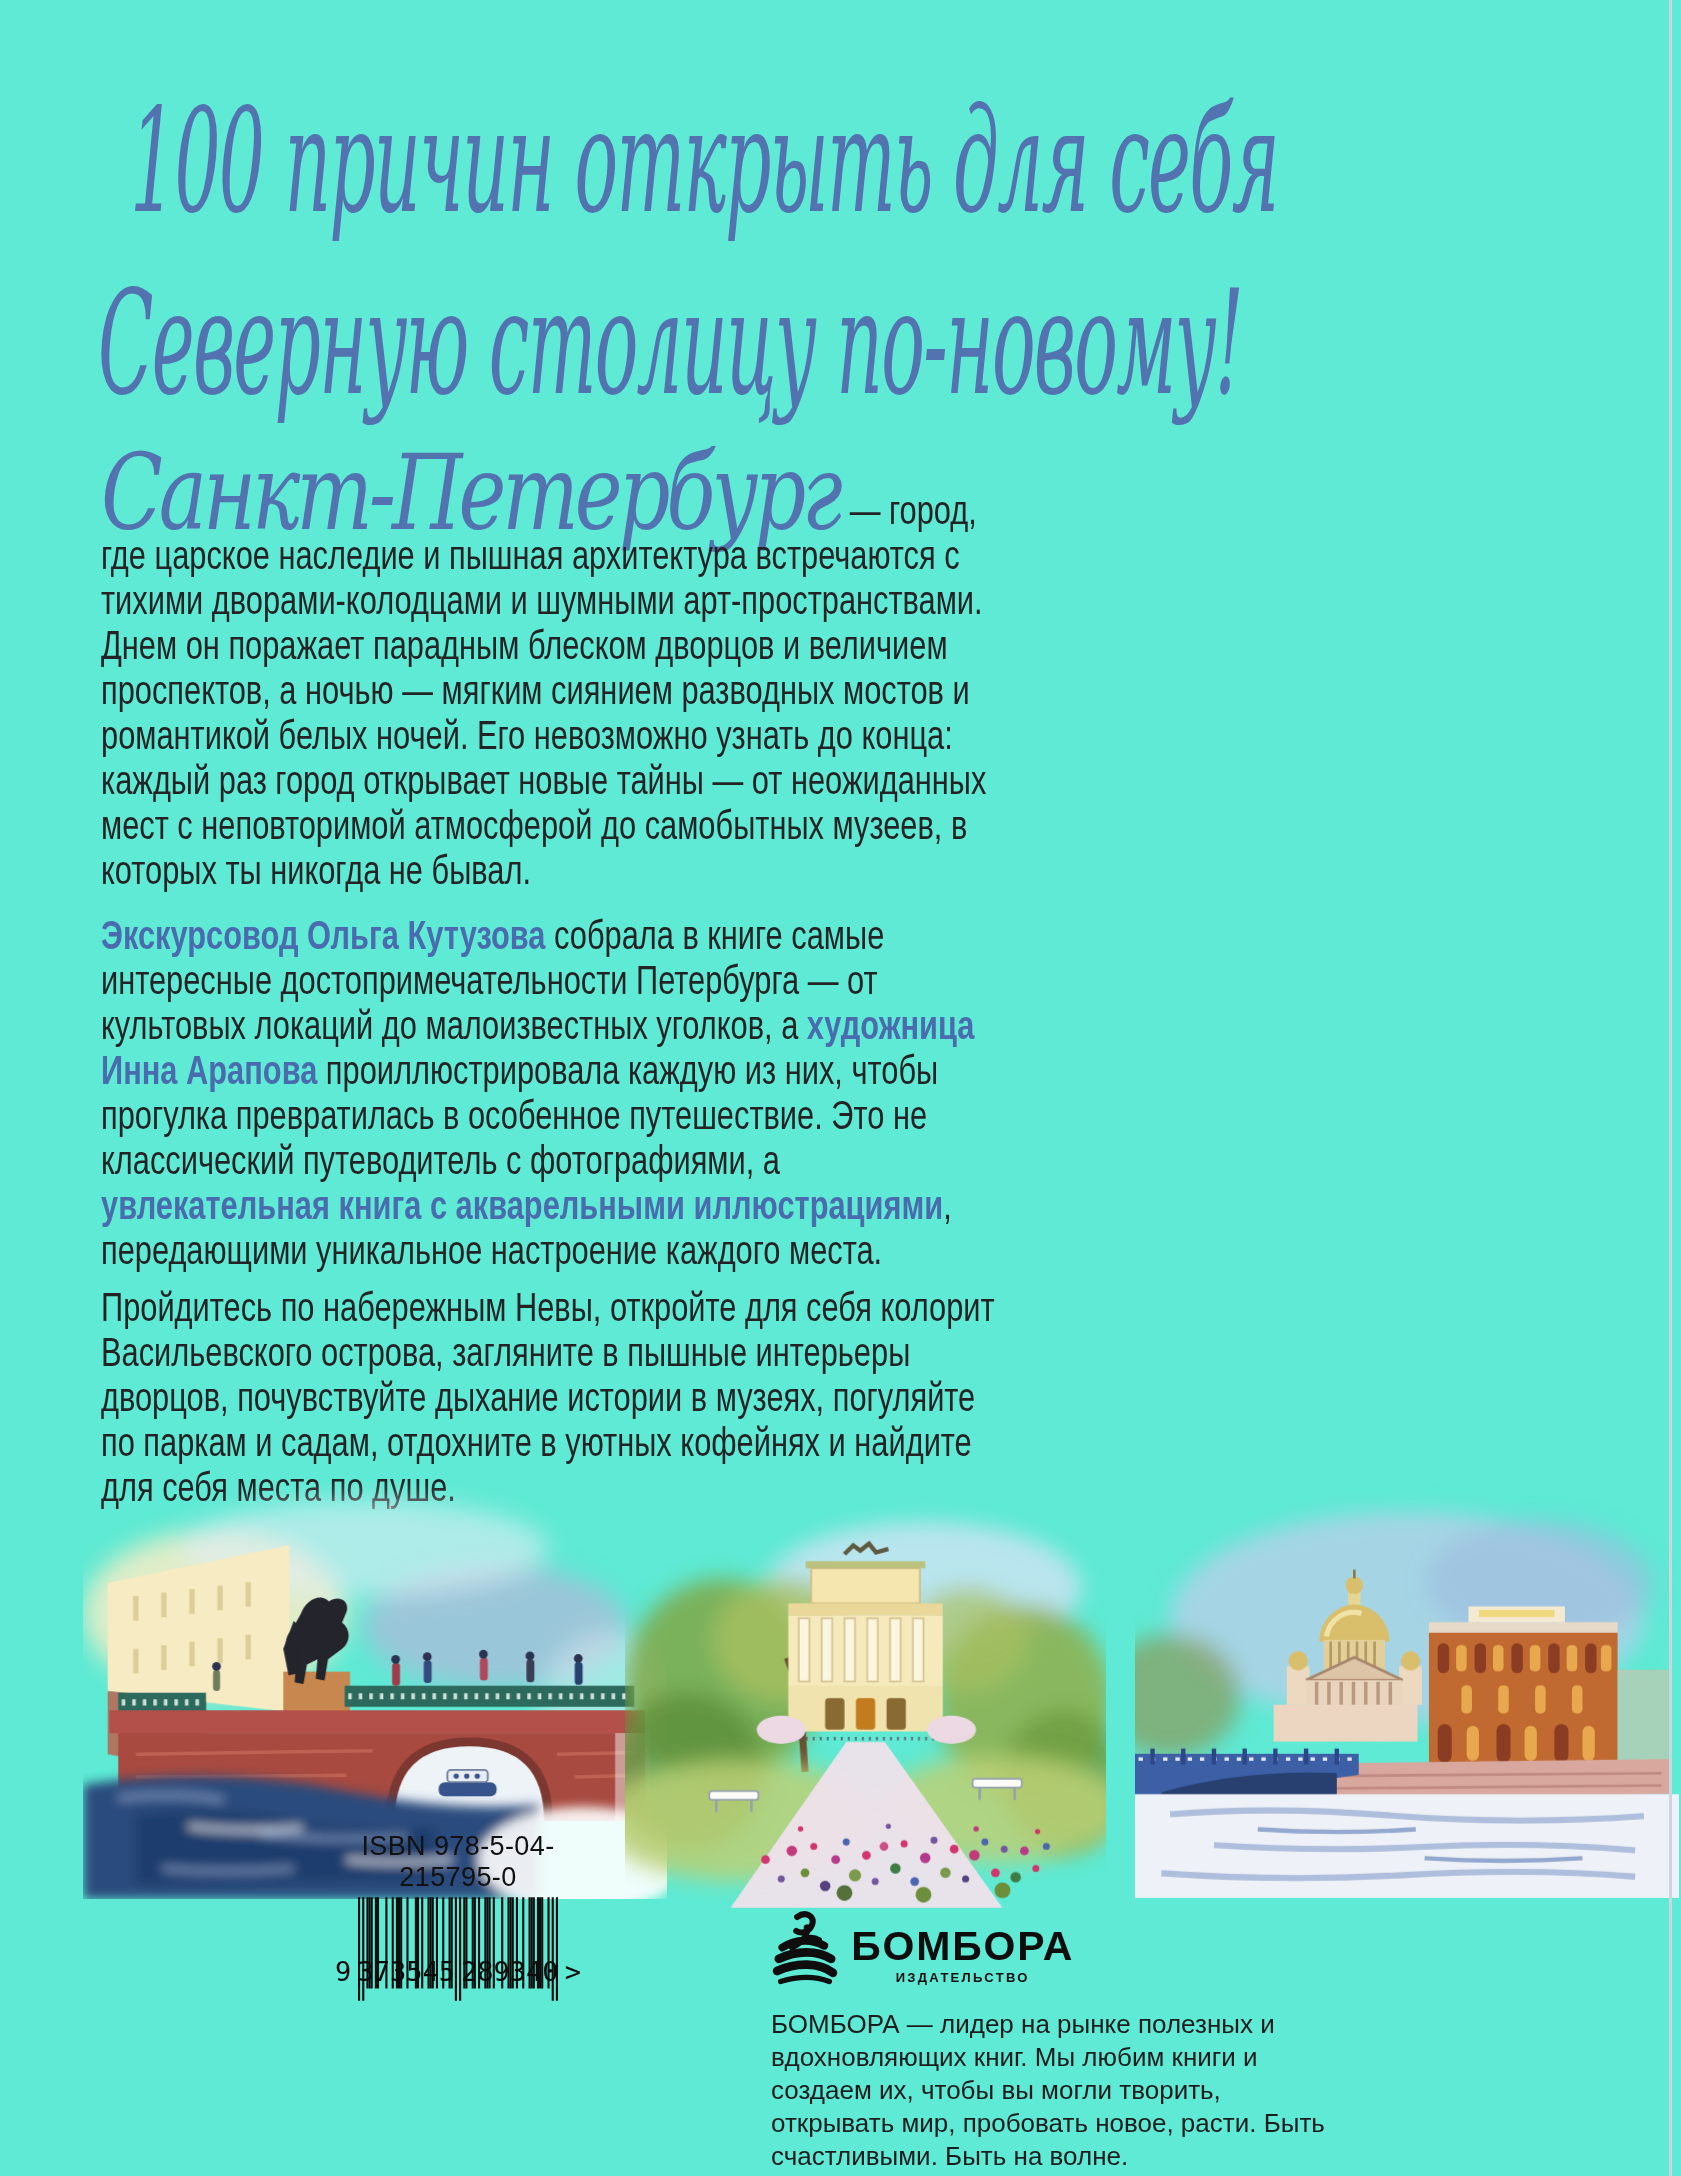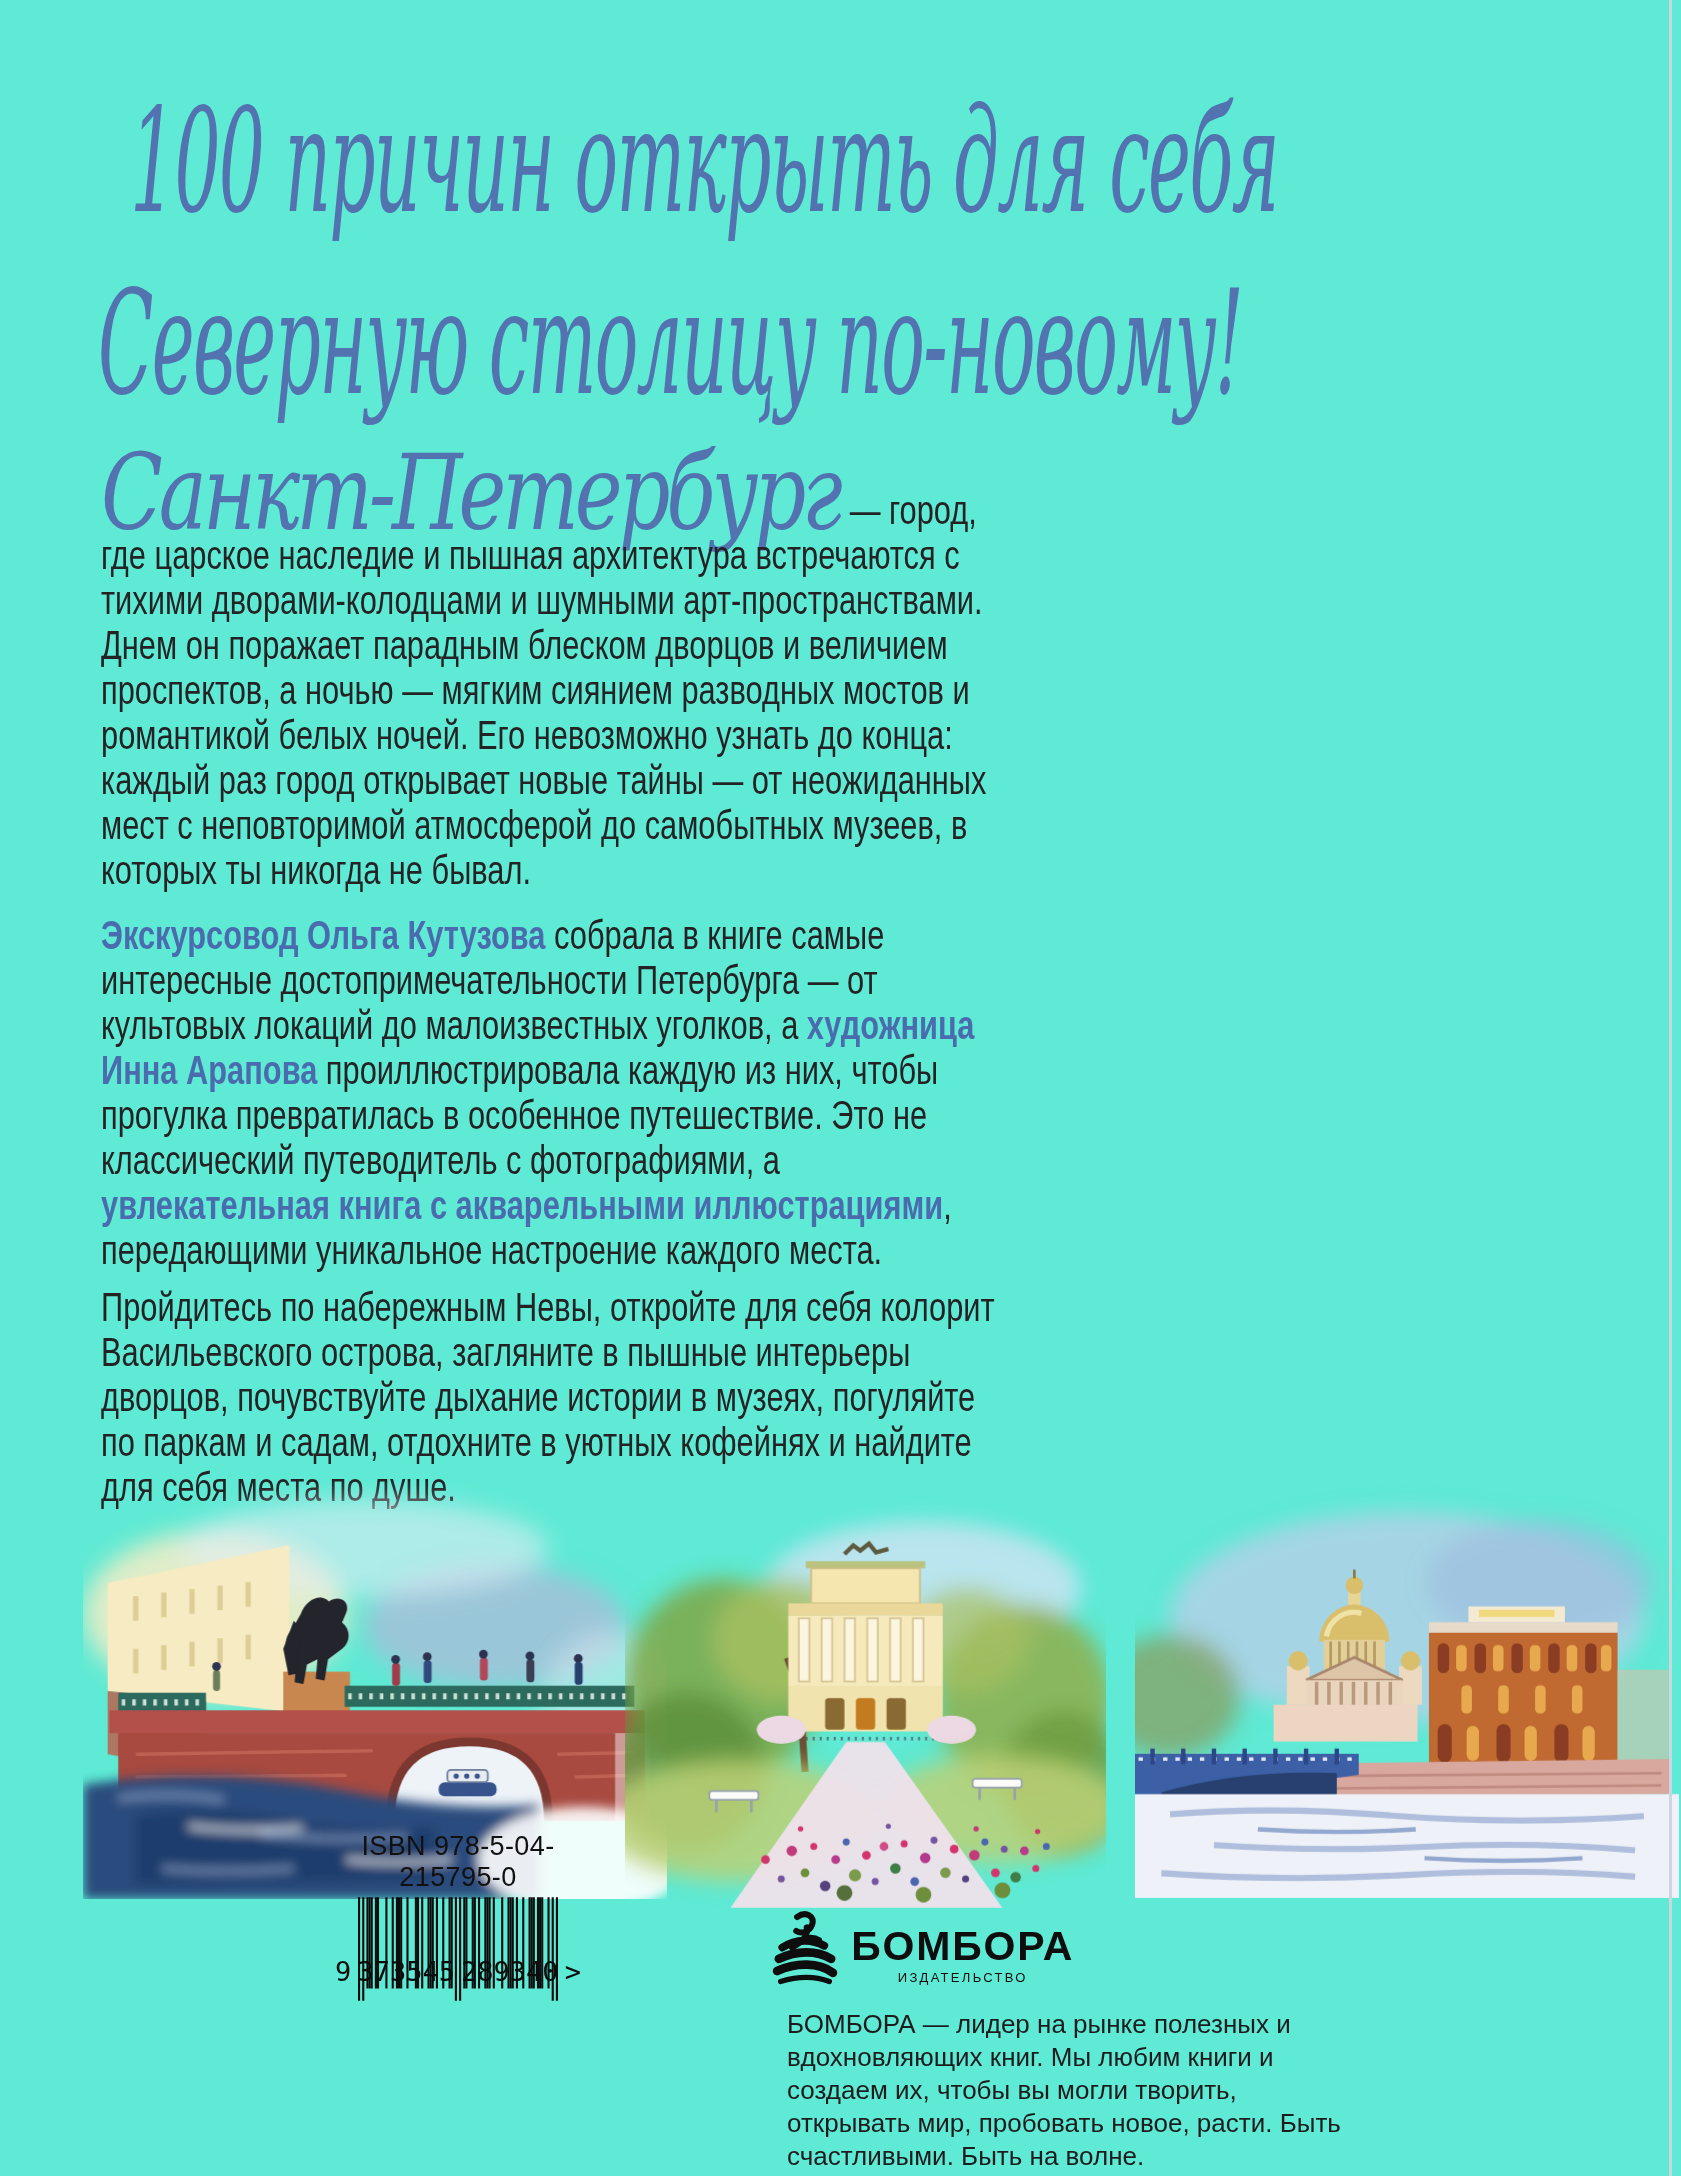--- a/index.html
+++ b/index.html
@@ -29,22 +29,22 @@
   .isbn-block{position:absolute;left:335px;top:1831px;width:246px;text-align:center;}
   .isbn-text{font-size:27px;color:#111;letter-spacing:0.4px;margin-bottom:4.4px;}
   #barcode-bars{display:block;margin:0 auto;}
   .barcode-digits{position:absolute;left:0;right:0;top:125px;display:flex;
         justify-content:space-between;font-family:"DejaVu Sans Mono",monospace;
         font-size:27px;color:#0c0c0c;}
 
   .publisher{position:absolute;left:771px;top:1910px;width:579px;}
   .logo-row{display:flex;align-items:flex-end;gap:12.3px;text-align:center;}
   .logo-name{font-weight:bold;font-size:41px;letter-spacing:1.8px;color:#0e0e0e;line-height:1;}
-  .logo-sub{font-weight:normal;font-size:13px;letter-spacing:2.3px;color:#0e0e0e;margin-top:3.5px;}
-  .blurb{margin:23px 16px 0;font-size:26px;line-height:33px;color:#1c1c1e;width:571px;}
+  .logo-sub{font-weight:bold;font-size:13px;letter-spacing:2.3px;color:#0e0e0e;margin-top:3.5px;}
+  .blurb{margin:23px 0 0;font-size:26px;line-height:33px;color:#1c1c1e;width:571px;}
 
   .edge-line{position:absolute;left:1669px;top:0;width:2.6px;height:2177px;background:#ccd6de;}
 </style>
 </head>
 <body>
 
 <div class="page">
 
   <div class="script-line hl1">100 причин открыть для себя</div>
   <div class="script-line hl2">Северную столицу по-новому!</div>

